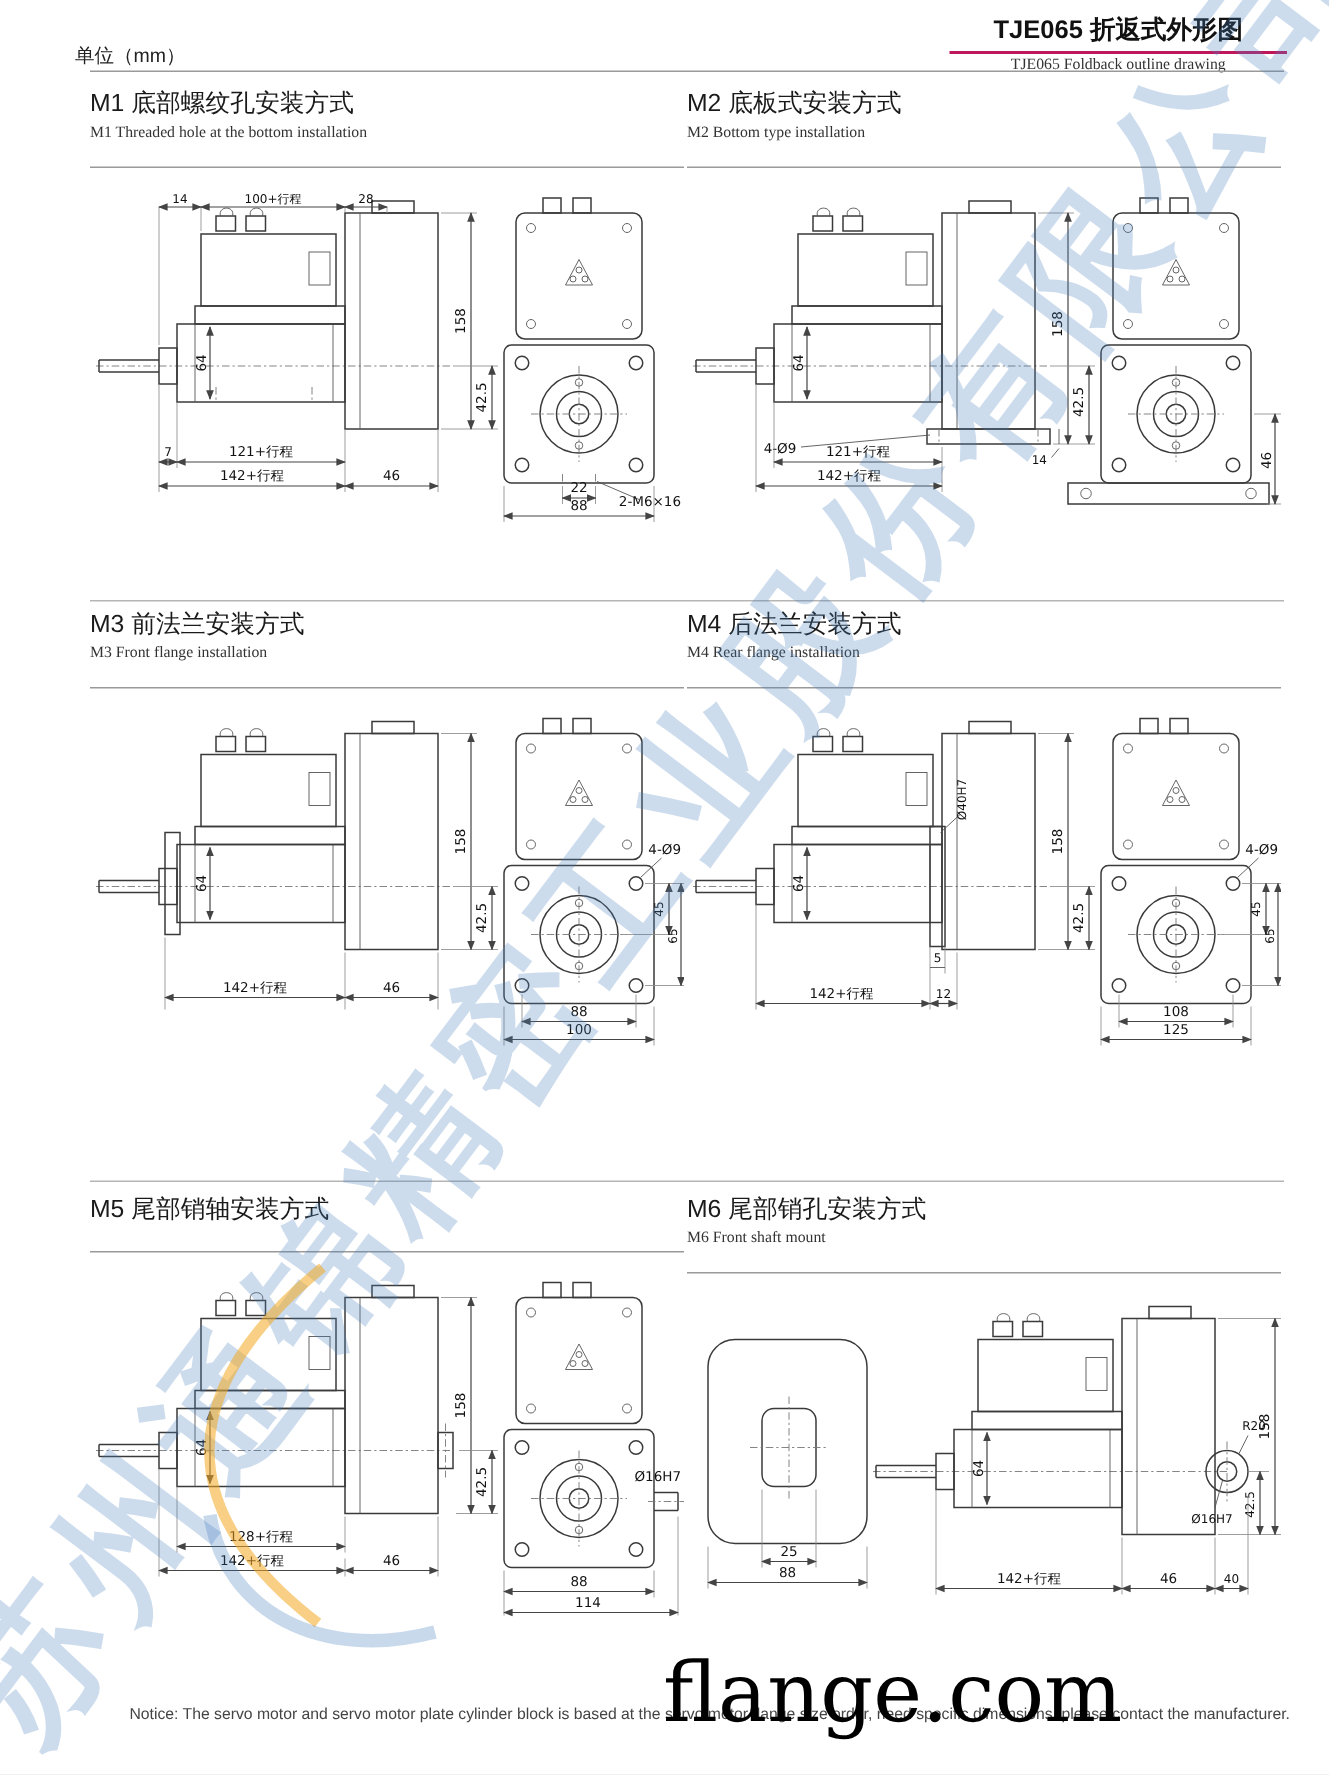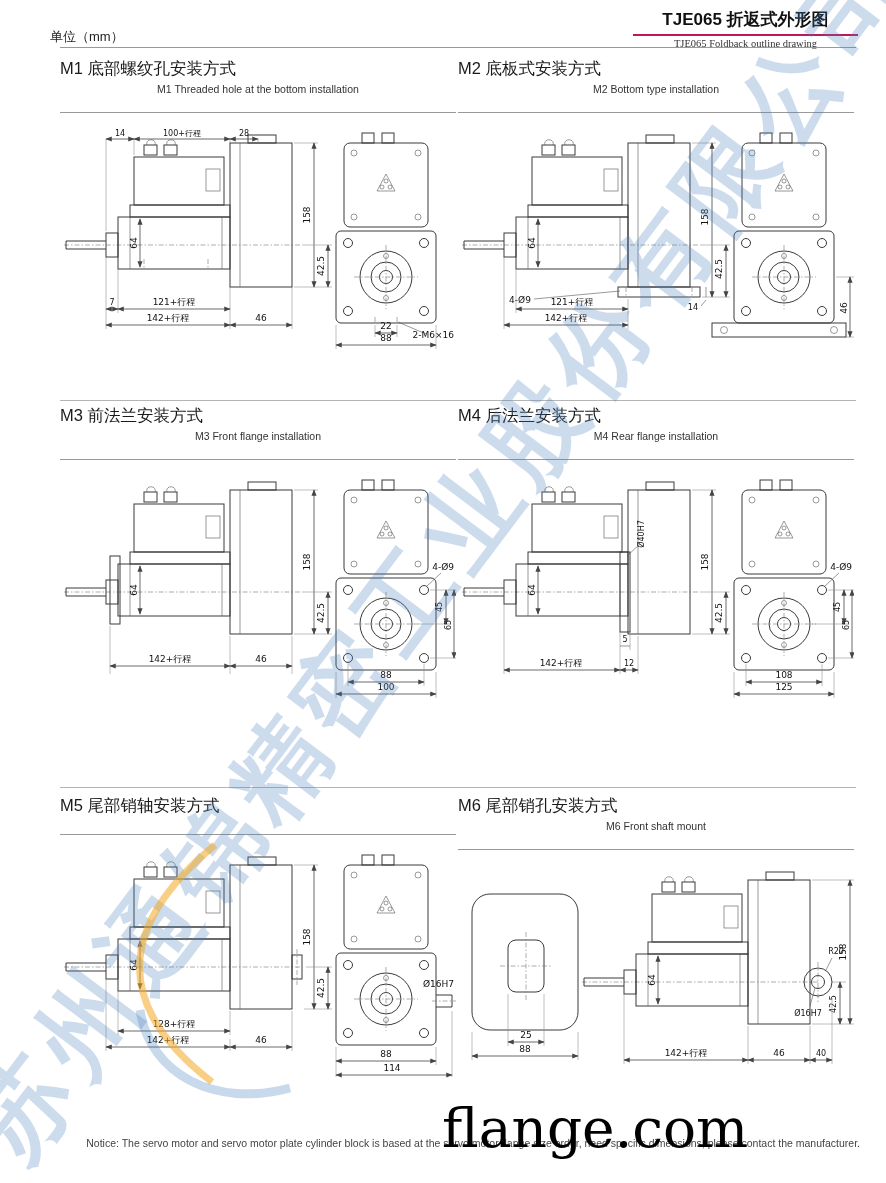--- a/index.html
+++ b/index.html
@@ -9,21 +9,21 @@
   .hdr{position:absolute;left:0;top:0;right:0;height:47px;}
   .unit{position:absolute;left:50px;top:28px;font-size:13px;color:#222;}
   .tb{position:absolute;right:28px;top:8px;width:225px;text-align:center;}
   .t-cn{font-size:17px;font-weight:700;color:#111;border-bottom:2px solid #be185d;padding-bottom:3px;}
   .t-en{font-size:10.5px;color:#333;font-family:"Liberation Serif",serif;margin-top:2px;}
   .rule{position:absolute;left:60px;width:796px;border-top:1px solid #999;height:0;}
   
   .sec{position:absolute;width:396px;z-index:1;}
   .head{border-bottom:1px solid #999;padding-bottom:17px;}
   .h-cn{font-size:16.5px;font-weight:400;color:#1a1a1a;margin:0;}
-  .h-en{font-size:10.5px;color:#333;font-family:Liberation Sans, sans-serif;margin-top:3px;text-align:center;}
+  .h-en{font-size:10.5px;color:#333;font-family:Liberation Serif, serif;margin-top:3px;}
   .draw{display:block;margin-top:14px;}
   
   .ln{stroke:#3a3a3a;stroke-width:1;fill:none;}
   .thin{stroke:#555;stroke-width:.6;fill:none;}
   .cl{stroke:#777;stroke-width:.6;stroke-dasharray:5 2 1.5 2;fill:none;}
   .ext{stroke:#888;stroke-width:.55;fill:none;}
   .dim{stroke:#444;stroke-width:.8;fill:none;marker-start:url(#arw);marker-end:url(#arw);}
   .dtx{font:9px "DejaVu Sans",sans-serif;fill:#111;text-anchor:middle;}
   .s8{font-size:8px;}
   .ae{text-anchor:end;}

